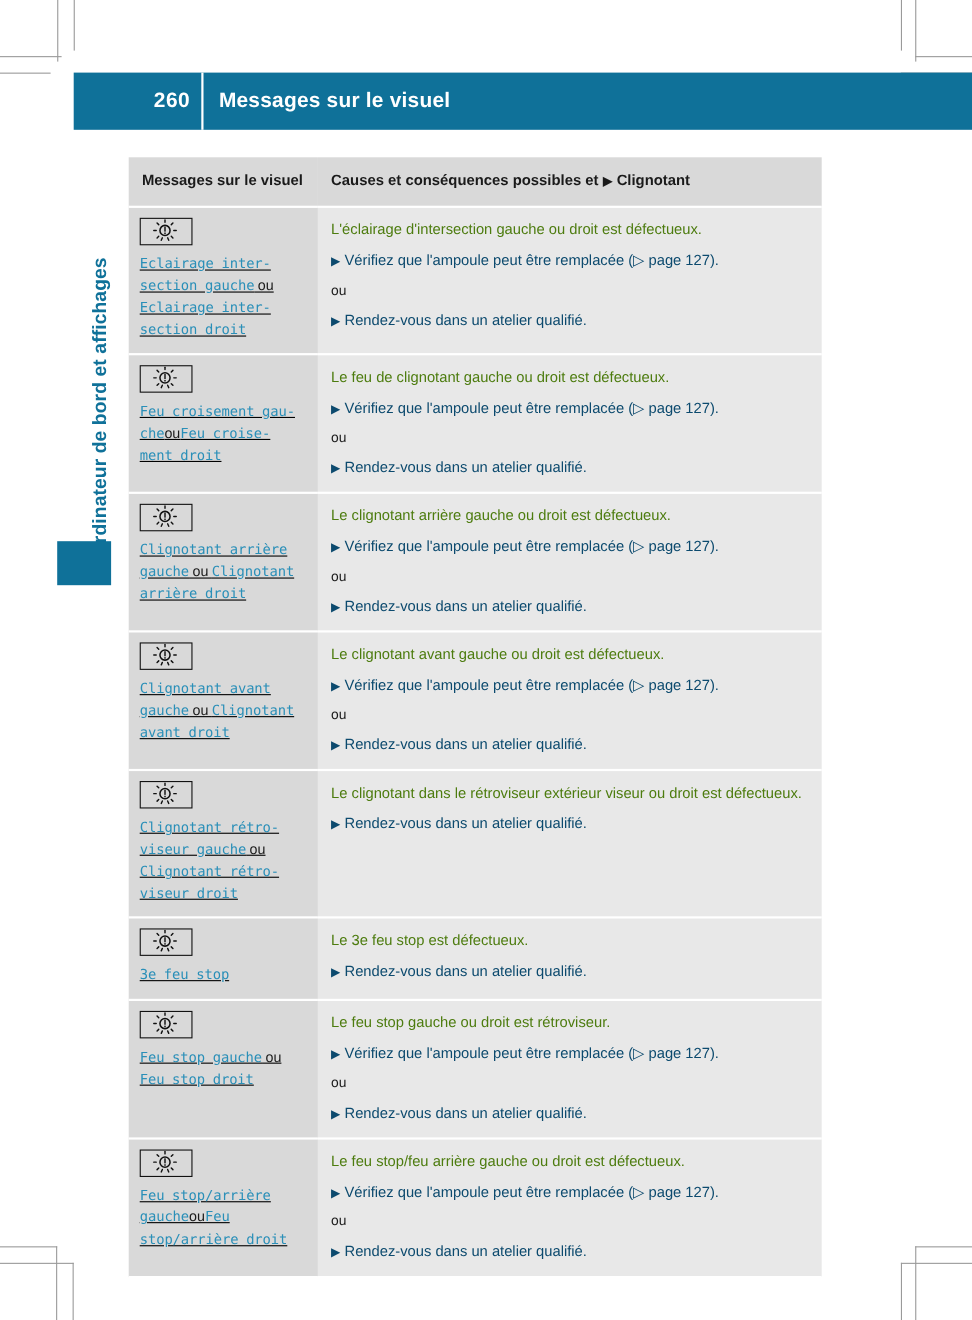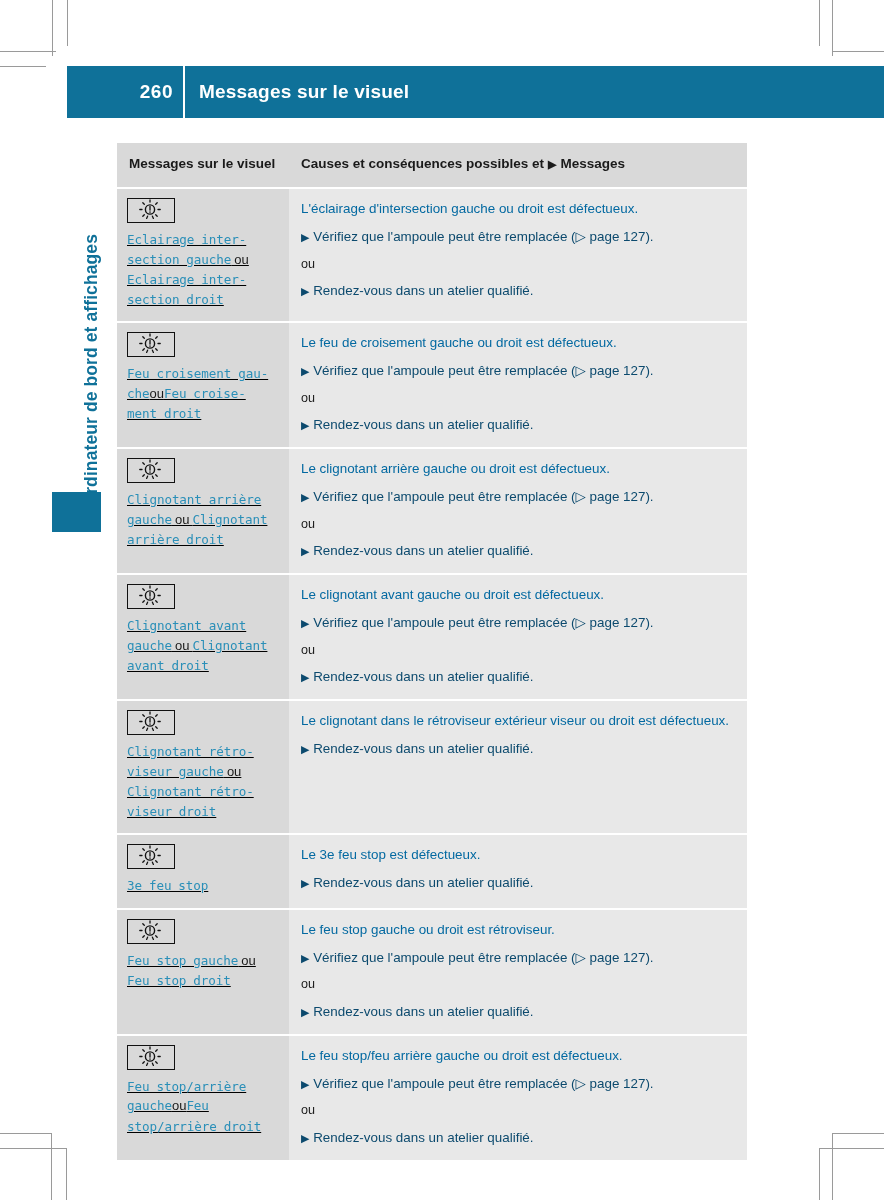--- a/index.html
+++ b/index.html
@@ -144,21 +144,21 @@
   .display-text .sep-tight {
     font-family: "Liberation Sans", sans-serif;
     font-size: 13px;
     color: #1a1a1a;
     letter-spacing: 0;
   }
 
   
   .cause-line {
     font-size: 13.4px;
-    color: #0369a1;
+    color: #4d7c0f;
     line-height: 1.4;
     margin: 0 0 9px 0;
   }
   .cause-line:last-child { margin-bottom: 0; }
   .solution-line {
     font-size: 13.4px;
     color: #0c4a6e;
     line-height: 1.4;
     margin: 0 0 9px 0;
     padding-left: 14px;
@@ -208,21 +208,21 @@
 
 <table id="messages-table">
   <colgroup>
     <col class="c-msg">
     <col class="c-cause">
   </colgroup>
   <thead>
     <tr>
       <th>Messages sur le visuel</th>
       <th class="c-cause-head">
-        <span>Causes et conséquences possibles et</span><span style="font-size:11px; padding:0 4px;">▶</span><span>Messages</span>
+        <span>Causes et conséquences possibles et</span><span style="font-size:11px; padding:0 4px;">▶</span><span>Clignotant</span>
       </th>
     </tr>
   </thead>
   <tbody id="table-body">
       <tr>
         <td class="msg-cell">
           <span class="bulb-icon">
             <svg width="44" height="21" viewBox="0 0 44 21">
               <g stroke="#111" stroke-width="1.3" fill="none" stroke-linecap="round">
                 <circle cx="22" cy="10.5" r="4.6" stroke-width="1.4"></circle>
@@ -269,21 +269,21 @@
               </g>
               <g fill="#111">
                 <rect x="21.35" y="7.0" width="1.3" height="4.6"></rect>
                 <rect x="21.35" y="12.4" width="1.3" height="1.4"></rect>
               </g>
             </svg>
           </span>
           <div class="display-text"><span class="dt">Feu croisement gau-<br>che</span><span class="sep-tight">ou</span><span class="dt">Feu croise-<br>ment droit</span></div>
         </td>
         <td class="cause-cell">
-          <p class="cause-line">Le feu de croisement gauche ou droit est défectueux.</p>
+          <p class="cause-line">Le feu de clignotant gauche ou droit est défectueux.</p>
           <p class="solution-line"><span class="sol-arrow">▶</span> Vérifiez que l'ampoule peut être remplacée <span class="ref">(▷ page 127)</span>.</p>
           <p class="or-line">ou</p>
           <p class="solution-line"><span class="sol-arrow">▶</span> Rendez-vous dans un atelier qualifié.</p>
         </td>
       </tr>
       <tr>
         <td class="msg-cell">
           <span class="bulb-icon">
             <svg width="44" height="21" viewBox="0 0 44 21">
               <g stroke="#111" stroke-width="1.3" fill="none" stroke-linecap="round">

